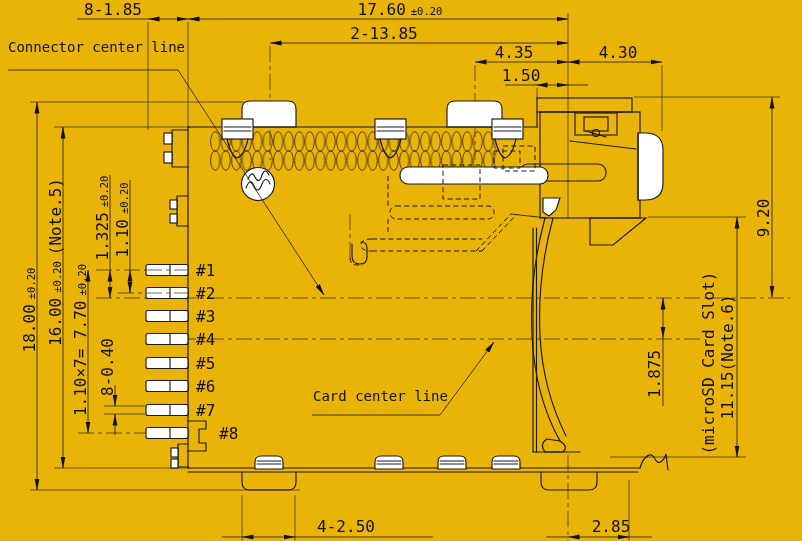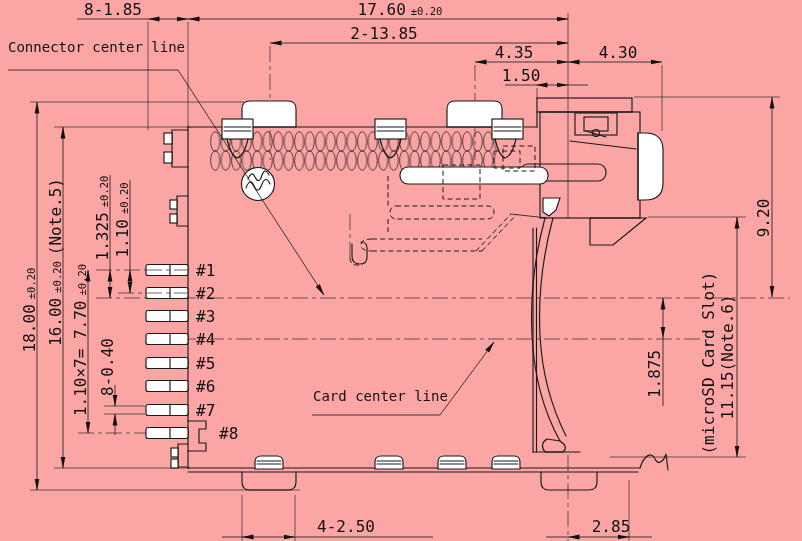--- a/index.html
+++ b/index.html
@@ -1,16 +1,16 @@
 <!DOCTYPE html>
 <html><head>
 <meta charset="utf-8">
 <style>
   html,body{margin:0;padding:0;background:#fff;}
-  .stage{width:802px;height:541px;background:#fca5a5;position:relative;overflow:hidden;}
+  .stage{width:802px;height:541px;background:#eab308;position:relative;overflow:hidden;}
   svg{display:block;}
   text{font-family:"DejaVu Sans Mono","Liberation Mono",monospace;fill:#111;}
   .dimtxt{font-size:16px;}
   .toltxt{font-size:10.5px;}
   .lbltxt{font-size:14px;}
   .pintxt{font-size:16px;}
   .b  {stroke:#1a1a1a;stroke-width:1.15;fill:none;stroke-linecap:round;}
   .bw {stroke:#1a1a1a;stroke-width:1.15;fill:#fff;}
   .tn {stroke:#2b2b2b;stroke-width:0.7;fill:none;}
   .cl {stroke:#2b2b2b;stroke-width:0.7;fill:none;stroke-dasharray:16 4 4 4;}

